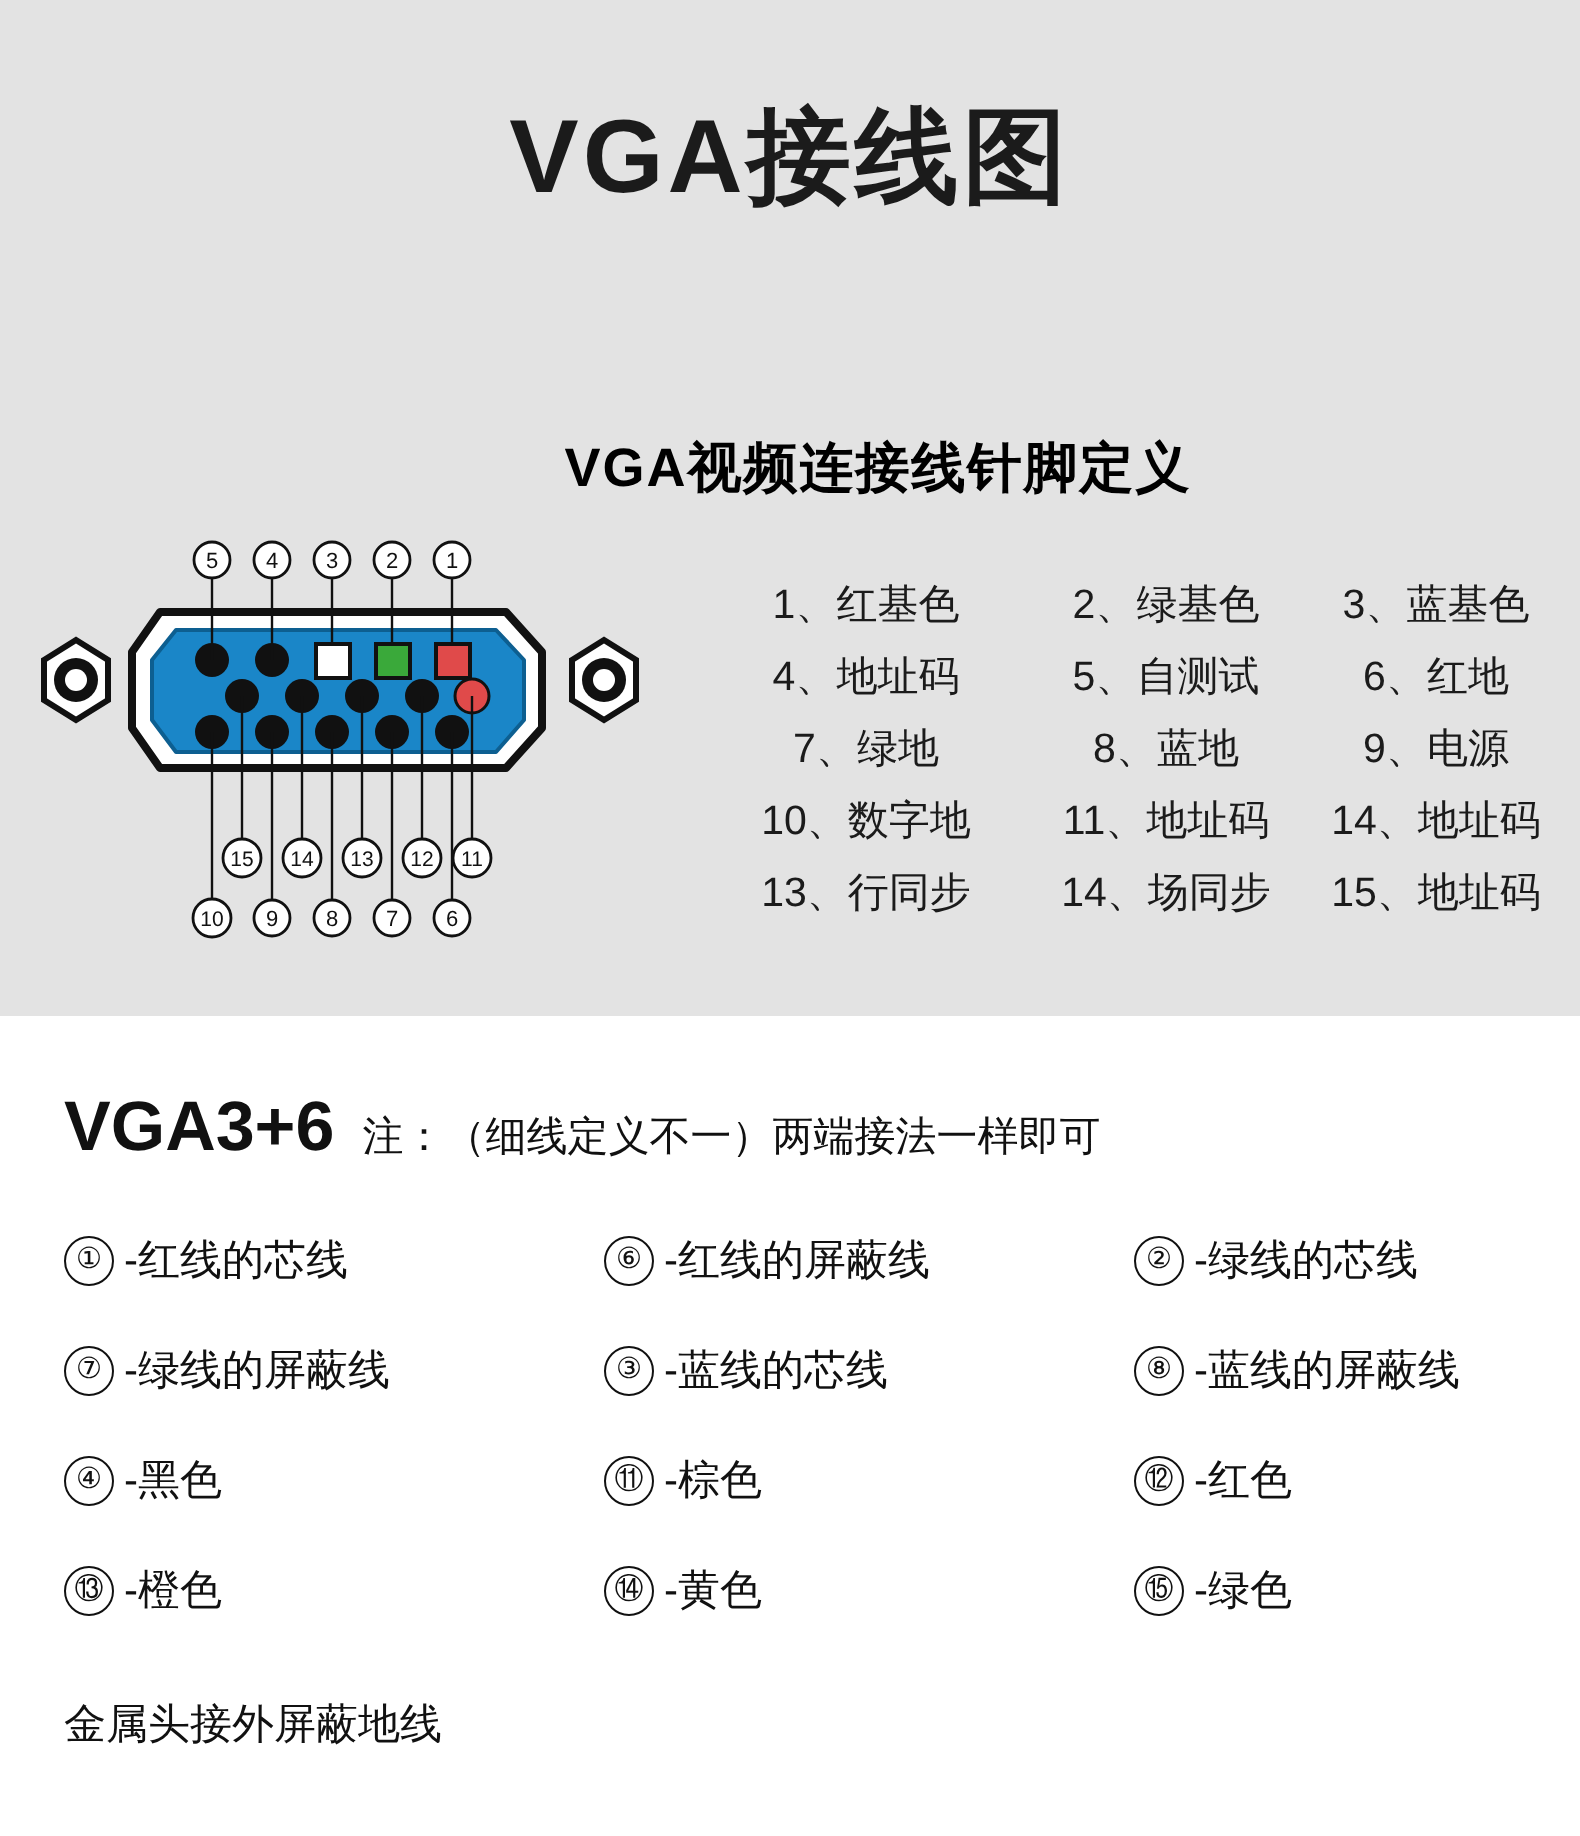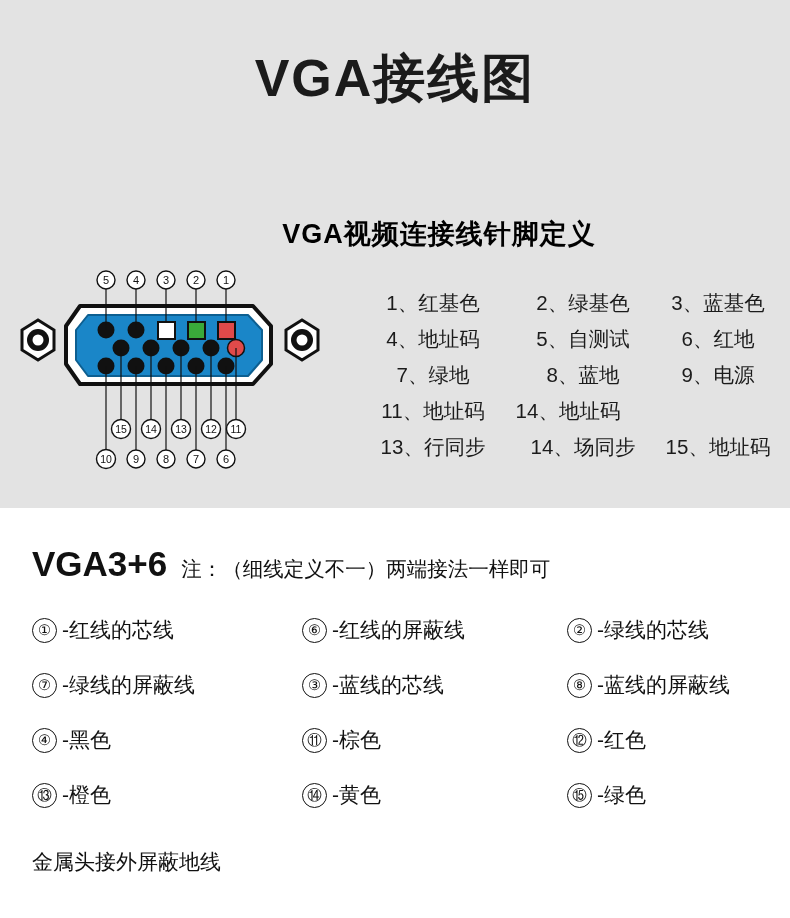--- a/index.html
+++ b/index.html
@@ -276,20 +276,21 @@
         <span class="pin-cell c1">4、地址码</span>
         <span class="pin-cell c2">5、自测试</span>
         <span class="pin-cell c3">6、红地</span>
       </div>
       <div class="pin-row">
         <span class="pin-cell c1">7、绿地</span>
         <span class="pin-cell c2">8、蓝地</span>
         <span class="pin-cell c3">9、电源</span>
       </div>
       <div class="pin-row">
+        <span class="pin-cell c1">10、数字地</span>
         <span class="pin-cell c2">11、地址码</span>
         <span class="pin-cell c3">14、地址码</span>
       </div>
       <div class="pin-row">
         <span class="pin-cell c1">13、行同步</span>
         <span class="pin-cell c2">14、场同步</span>
         <span class="pin-cell c3">15、地址码</span>
       </div>
     </div>
   </div>

